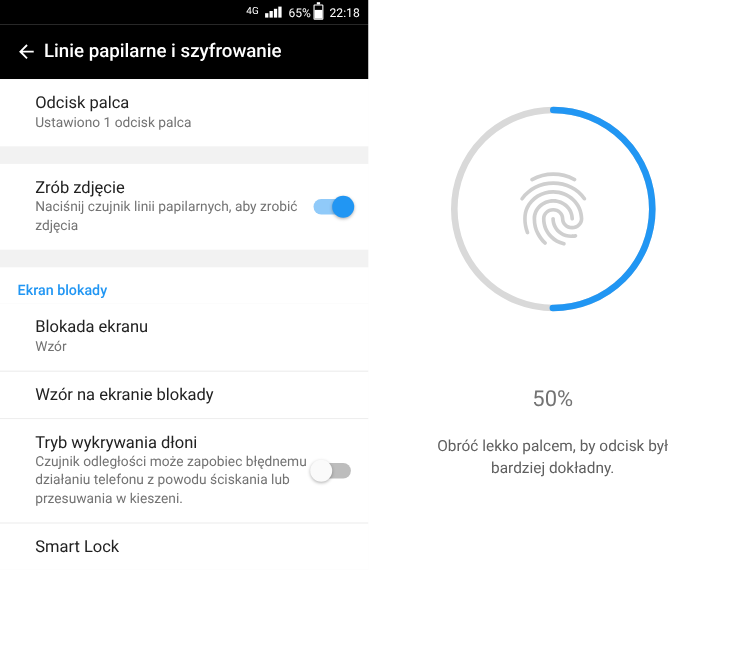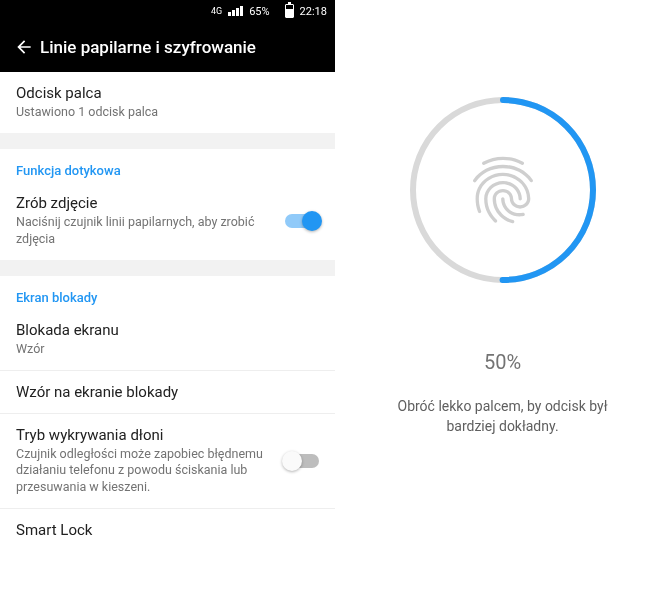--- a/index.html
+++ b/index.html
@@ -11,33 +11,33 @@
 
   
   .status-bar { height: 22px; background: #000; color: #fff; display: flex; align-items: center; justify-content: flex-end; padding: 0 8px; font-size: 11px; gap: 6px; }
   .status-bar .sig { display: inline-flex; align-items: flex-end; gap: 1px; }
   .status-bar .sig span { width: 3px; background: #fff; display: inline-block; }
   .status-bar .sig span:nth-child(1){height:4px}
   .status-bar .sig span:nth-child(2){height:6px}
   .status-bar .sig span:nth-child(3){height:8px}
   .status-bar .sig span:nth-child(4){height:10px}
   .status-bar .net { font-size: 9px; line-height: 9px; margin-left: 36px; }
-  .status-bar .batt { display:inline-flex; align-items:flex-end; gap:15px; }
+  .status-bar .batt { display:inline-flex; align-items:flex-end; gap:2px; }
   .status-bar .batt-icon { width: 9px; height: 14px; border: 1px solid #fff; border-radius: 1px; position: relative; }
   .status-bar .batt-icon::before { content:""; position:absolute; top:-3px; left:2px; width:3px; height:2px; background:#fff; }
   .status-bar .batt-icon::after { content:""; position:absolute; bottom:0; left:0; right:0; height:65%; background:#fff; }
 
   
   .app-bar { height: 50px; background: #000; color: #fff; display: flex; align-items: center; padding: 0 14px; gap: 6px; }
   .app-bar .back { width: 20px; height: 20px; display:flex; align-items:center; justify-content:center; }
   .app-bar .title { font-size: 17px; font-weight: 500; }
 
   
   .list { background: #f2f2f2; }
-  .row { background: #fff; padding: 12px 16px; position: relative; }
+  .row { background: #fff; padding: 12px 32px; position: relative; }
   .row + .row { border-top: 1px solid #eee; }
   .row .primary { font-size: 15px; color: #212121; }
   .row .secondary { font-size: 12.5px; color: #737373; margin-top: 2px; line-height: 1.35; max-width: 250px; }
   .gap { height: 16px; background: #f2f2f2; }
   .section-header { background: #fff; padding: 14px 16px 4px; }
   .section-header .label { font-size: 13px; color: #2196f3; font-weight: 500; }
 
   .toggle { position: absolute; right: 16px; top: 50%; transform: translateY(-50%); width: 34px; height: 14px; border-radius: 8px; }
   .toggle .knob { position: absolute; top: -3px; width: 20px; height: 20px; border-radius: 50%; box-shadow: 0 1px 3px rgba(0,0,0,.3); }
   .toggle-on { background: #90caf9; }
@@ -84,23 +84,20 @@
     </div>
 
     <div class="list">
       <div class="row">
         <div class="primary">Odcisk palca</div>
         <div class="secondary">Ustawiono 1 odcisk palca</div>
       </div>
 
       <div class="gap"></div>
 
-      <div class="section-header">
-        <div class="label">Funkcja dotykowa</div>
-      </div>
       <div class="row">
         <div class="primary">Zrób zdjęcie</div>
         <div class="secondary">Naciśnij czujnik linii papilarnych, aby zrobić zdjęcia</div>
         <div class="toggle toggle-on">
             <div class="knob"></div>
           </div>
       </div>
 
       <div class="gap"></div>
 

